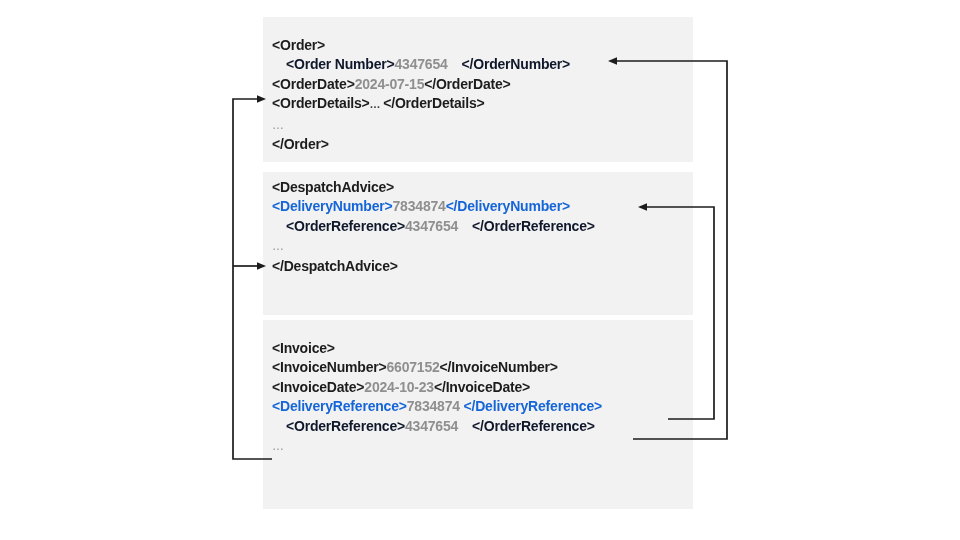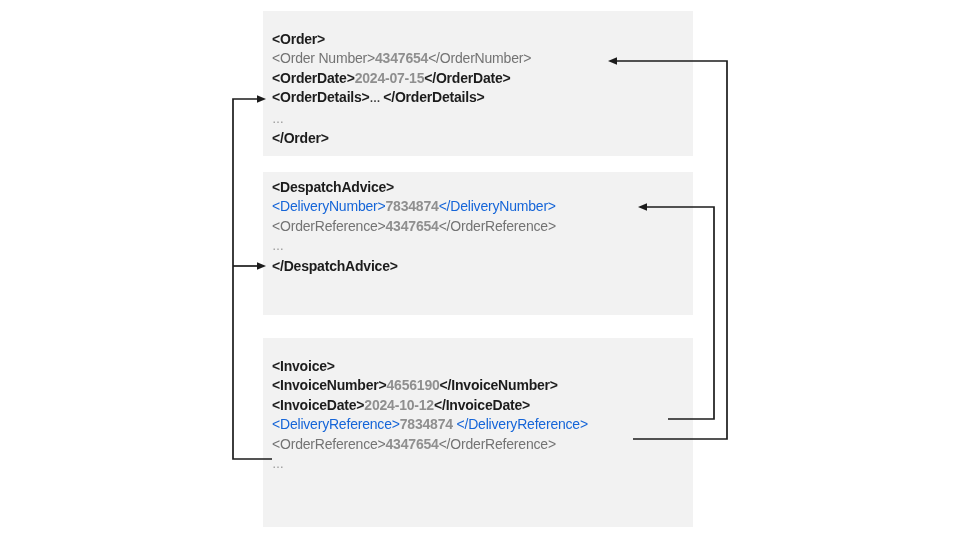--- a/index.html
+++ b/index.html
@@ -8,33 +8,33 @@
     background:#ffffff;
     font-family:"Liberation Sans","DejaVu Sans",sans-serif;
   }
   .canvas{position:absolute;inset:0;}
   .xml-block{
     position:absolute;left:263px;width:430px;
     background:#f2f2f2;
     box-sizing:border-box;
     padding-left:9px;padding-right:4px;
   }
-  .block-order{top:11px;height:145px;padding-top:19px;}
+  .block-order{top:17px;height:145px;padding-top:19px;}
   .block-despatch{top:172px;height:143px;padding-top:6px;}
-  .block-invoice{top:338px;height:189px;padding-top:19px;}
+  .block-invoice{top:320px;height:189px;padding-top:19px;}
   .code-line{
     white-space:pre;
     font-size:14px;
     line-height:19.4px;
     letter-spacing:-0.2px;
     color:#1c1c1c;
   }
   .c-tag{color:#1c1c1c;font-weight:700;}
-  .c-green{color:#737373;font-weight:400;}
-  .c-blue{color:#1565d8;font-weight:400;}
+  .c-green{color:#0f172a;font-weight:700;margin-left:14px;}
+  .c-blue{color:#1565d8;font-weight:700;}
   .c-value{color:#8f8f8f;font-weight:700;}
   .c-dots{color:#3b3b3b;font-weight:700;font-size:11px;}
   .c-dots2{color:#919191;font-weight:400;font-size:12px;}
   .arrow-overlay{position:absolute;top:0;left:0;pointer-events:none;}
 </style>
 </head>
 <body>
 
 <div class="canvas">
 
@@ -50,22 +50,22 @@
   <div class="xml-block block-despatch">
       <div class="code-line"><span class="c-tag">&lt;DespatchAdvice&gt;</span></div>
       <div class="code-line"><span class="c-blue">&lt;DeliveryNumber&gt;</span><span class="c-value">7834874</span><span class="c-blue">&lt;/DeliveryNumber&gt;</span></div>
       <div class="code-line"><span class="c-green">&lt;OrderReference&gt;</span><span class="c-value">4347654</span><span class="c-green">&lt;/OrderReference&gt;</span></div>
       <div class="code-line"><span class="c-dots2">…</span></div>
       <div class="code-line"><span class="c-tag">&lt;/DespatchAdvice&gt;</span></div>
     </div>
 
   <div class="xml-block block-invoice">
       <div class="code-line"><span class="c-tag">&lt;Invoice&gt;</span></div>
-      <div class="code-line"><span class="c-tag">&lt;InvoiceNumber&gt;</span><span class="c-value">4656190</span><span class="c-tag">&lt;/InvoiceNumber&gt;</span></div>
-      <div class="code-line"><span class="c-tag">&lt;InvoiceDate&gt;</span><span class="c-value">2024-10-12</span><span class="c-tag">&lt;/InvoiceDate&gt;</span></div>
+      <div class="code-line"><span class="c-tag">&lt;InvoiceNumber&gt;</span><span class="c-value">6607152</span><span class="c-tag">&lt;/InvoiceNumber&gt;</span></div>
+      <div class="code-line"><span class="c-tag">&lt;InvoiceDate&gt;</span><span class="c-value">2024-10-23</span><span class="c-tag">&lt;/InvoiceDate&gt;</span></div>
       <div class="code-line"><span class="c-blue">&lt;DeliveryReference&gt;</span><span class="c-value">7834874 </span><span class="c-blue">&lt;/DeliveryReference&gt;</span></div>
       <div class="code-line"><span class="c-green">&lt;OrderReference&gt;</span><span class="c-value">4347654</span><span class="c-green">&lt;/OrderReference&gt;</span></div>
       <div class="code-line"><span class="c-dots2">…</span></div>
     </div>
 
   <svg class="arrow-overlay" width="960" height="540" viewBox="0 0 960 540">
     <g stroke="#1c1c1c" stroke-width="1.7" fill="none">
       <path d="M272,459 H233 V99 H258"></path>
       <path d="M233,266 H258"></path>
       <path d="M668,419 H714 V207 H647"></path>

